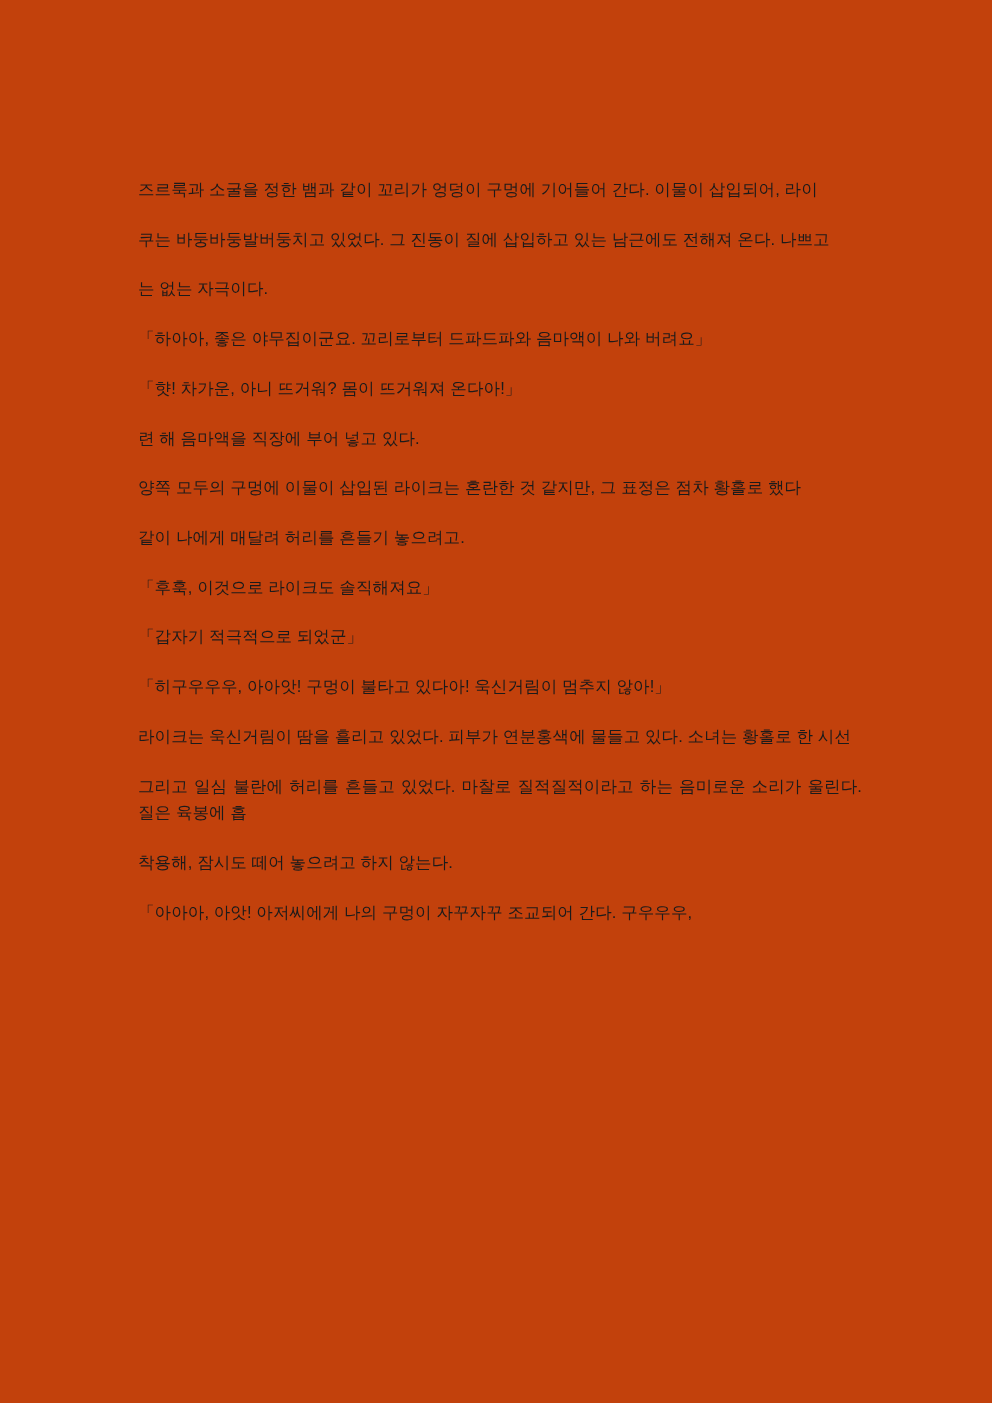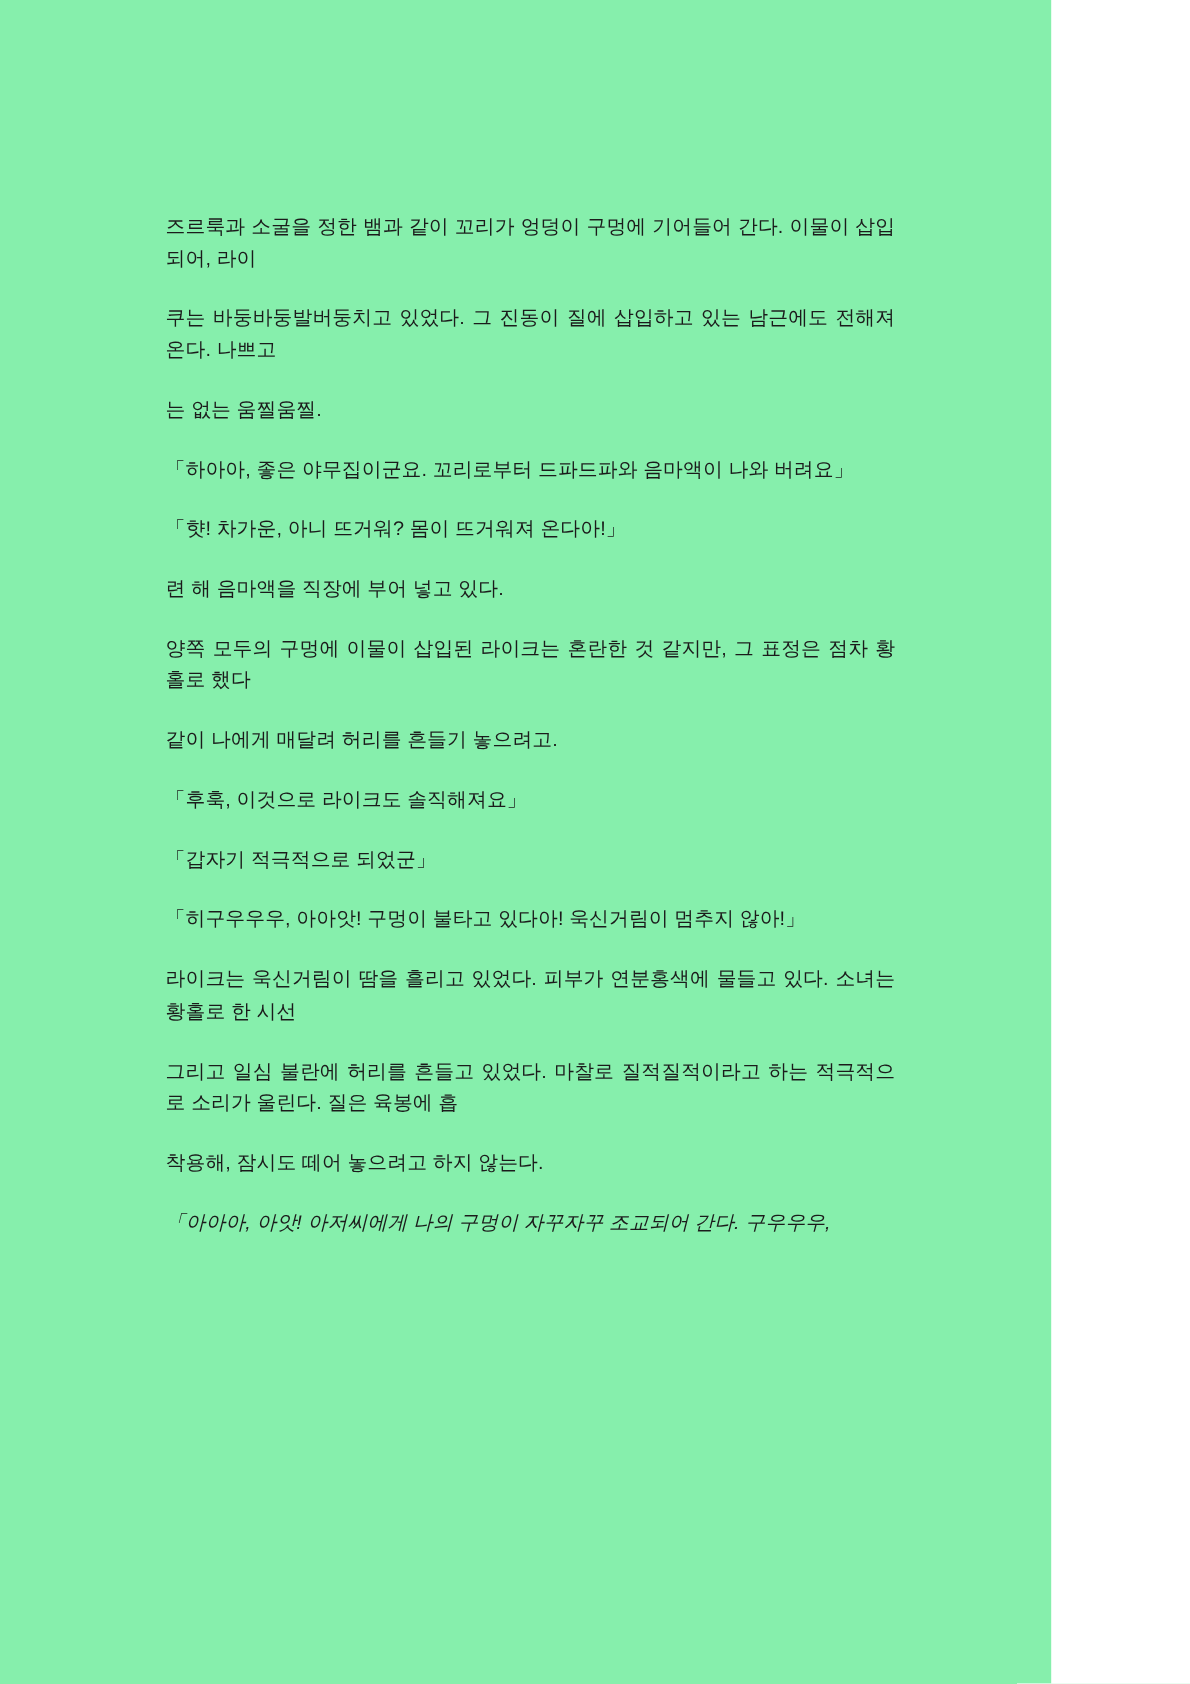--- a/index.html
+++ b/index.html
@@ -7,58 +7,57 @@
     padding: 0;
     background: #ffffff;
   }
   body {
     width: 992px;
     min-height: 1403px;
     font-family: "Liberation Sans", "DejaVu Sans", sans-serif;
     color: #1a1a1a;
   }
   .page {
-    width: 876px;
+    width: 992px;
     min-height: 1403px;
     box-sizing: border-box;
     padding: 176px 130px 41px 138px;
-    background: #86efac;
+    background: #c2410c;
   }
   .doc-body {
     display: block;
   }
   .para {
     font-size: 16.5px;
     line-height: 1.62;
     margin: 0 0 23px 0;
     text-align: justify;
     text-justify: inter-character;
     word-break: break-all;
     color: #1b1b1b;
     letter-spacing: 0.1px;
   }
   .para:last-child {
     margin-bottom: 0;
-    font-style: italic;
   }
 </style>
 </head>
 <body>
 
 <div class="page">
   <div class="doc-body">
     <p class="para">즈르룩과 소굴을 정한 뱀과 같이 꼬리가 엉덩이 구멍에 기어들어 간다. 이물이 삽입되어, 라이</p>
     <p class="para">쿠는 바둥바둥발버둥치고 있었다. 그 진동이 질에 삽입하고 있는 남근에도 전해져 온다. 나쁘고</p>
-    <p class="para">는 없는 움찔움찔.</p>
+    <p class="para">는 없는 자극이다.</p>
     <p class="para">「하아아, 좋은 야무집이군요. 꼬리로부터 드파드파와 음마액이 나와 버려요」</p>
     <p class="para">「햣! 차가운, 아니 뜨거워? 몸이 뜨거워져 온다아!」</p>
     <p class="para">련 해 음마액을 직장에 부어 넣고 있다.</p>
     <p class="para">양쪽 모두의 구멍에 이물이 삽입된 라이크는 혼란한 것 같지만, 그 표정은 점차 황홀로 했다</p>
     <p class="para">같이 나에게 매달려 허리를 흔들기 놓으려고.</p>
     <p class="para">「후훅, 이것으로 라이크도 솔직해져요」</p>
     <p class="para">「갑자기 적극적으로 되었군」</p>
     <p class="para">「히구우우우, 아아앗! 구멍이 불타고 있다아! 욱신거림이 멈추지 않아!」</p>
     <p class="para">라이크는 욱신거림이 땀을 흘리고 있었다. 피부가 연분홍색에 물들고 있다. 소녀는 황홀로 한 시선</p>
-    <p class="para">그리고 일심 불란에 허리를 흔들고 있었다. 마찰로 질적질적이라고 하는 적극적으로 소리가 울린다. 질은 육봉에 흡</p>
+    <p class="para">그리고 일심 불란에 허리를 흔들고 있었다. 마찰로 질적질적이라고 하는 음미로운 소리가 울린다. 질은 육봉에 흡</p>
     <p class="para">착용해, 잠시도 떼어 놓으려고 하지 않는다.</p>
     <p class="para">「아아아, 아앗! 아저씨에게 나의 구멍이 자꾸자꾸 조교되어 간다. 구우우우,</p>
   </div>
 </div>
 
 </body></html>

